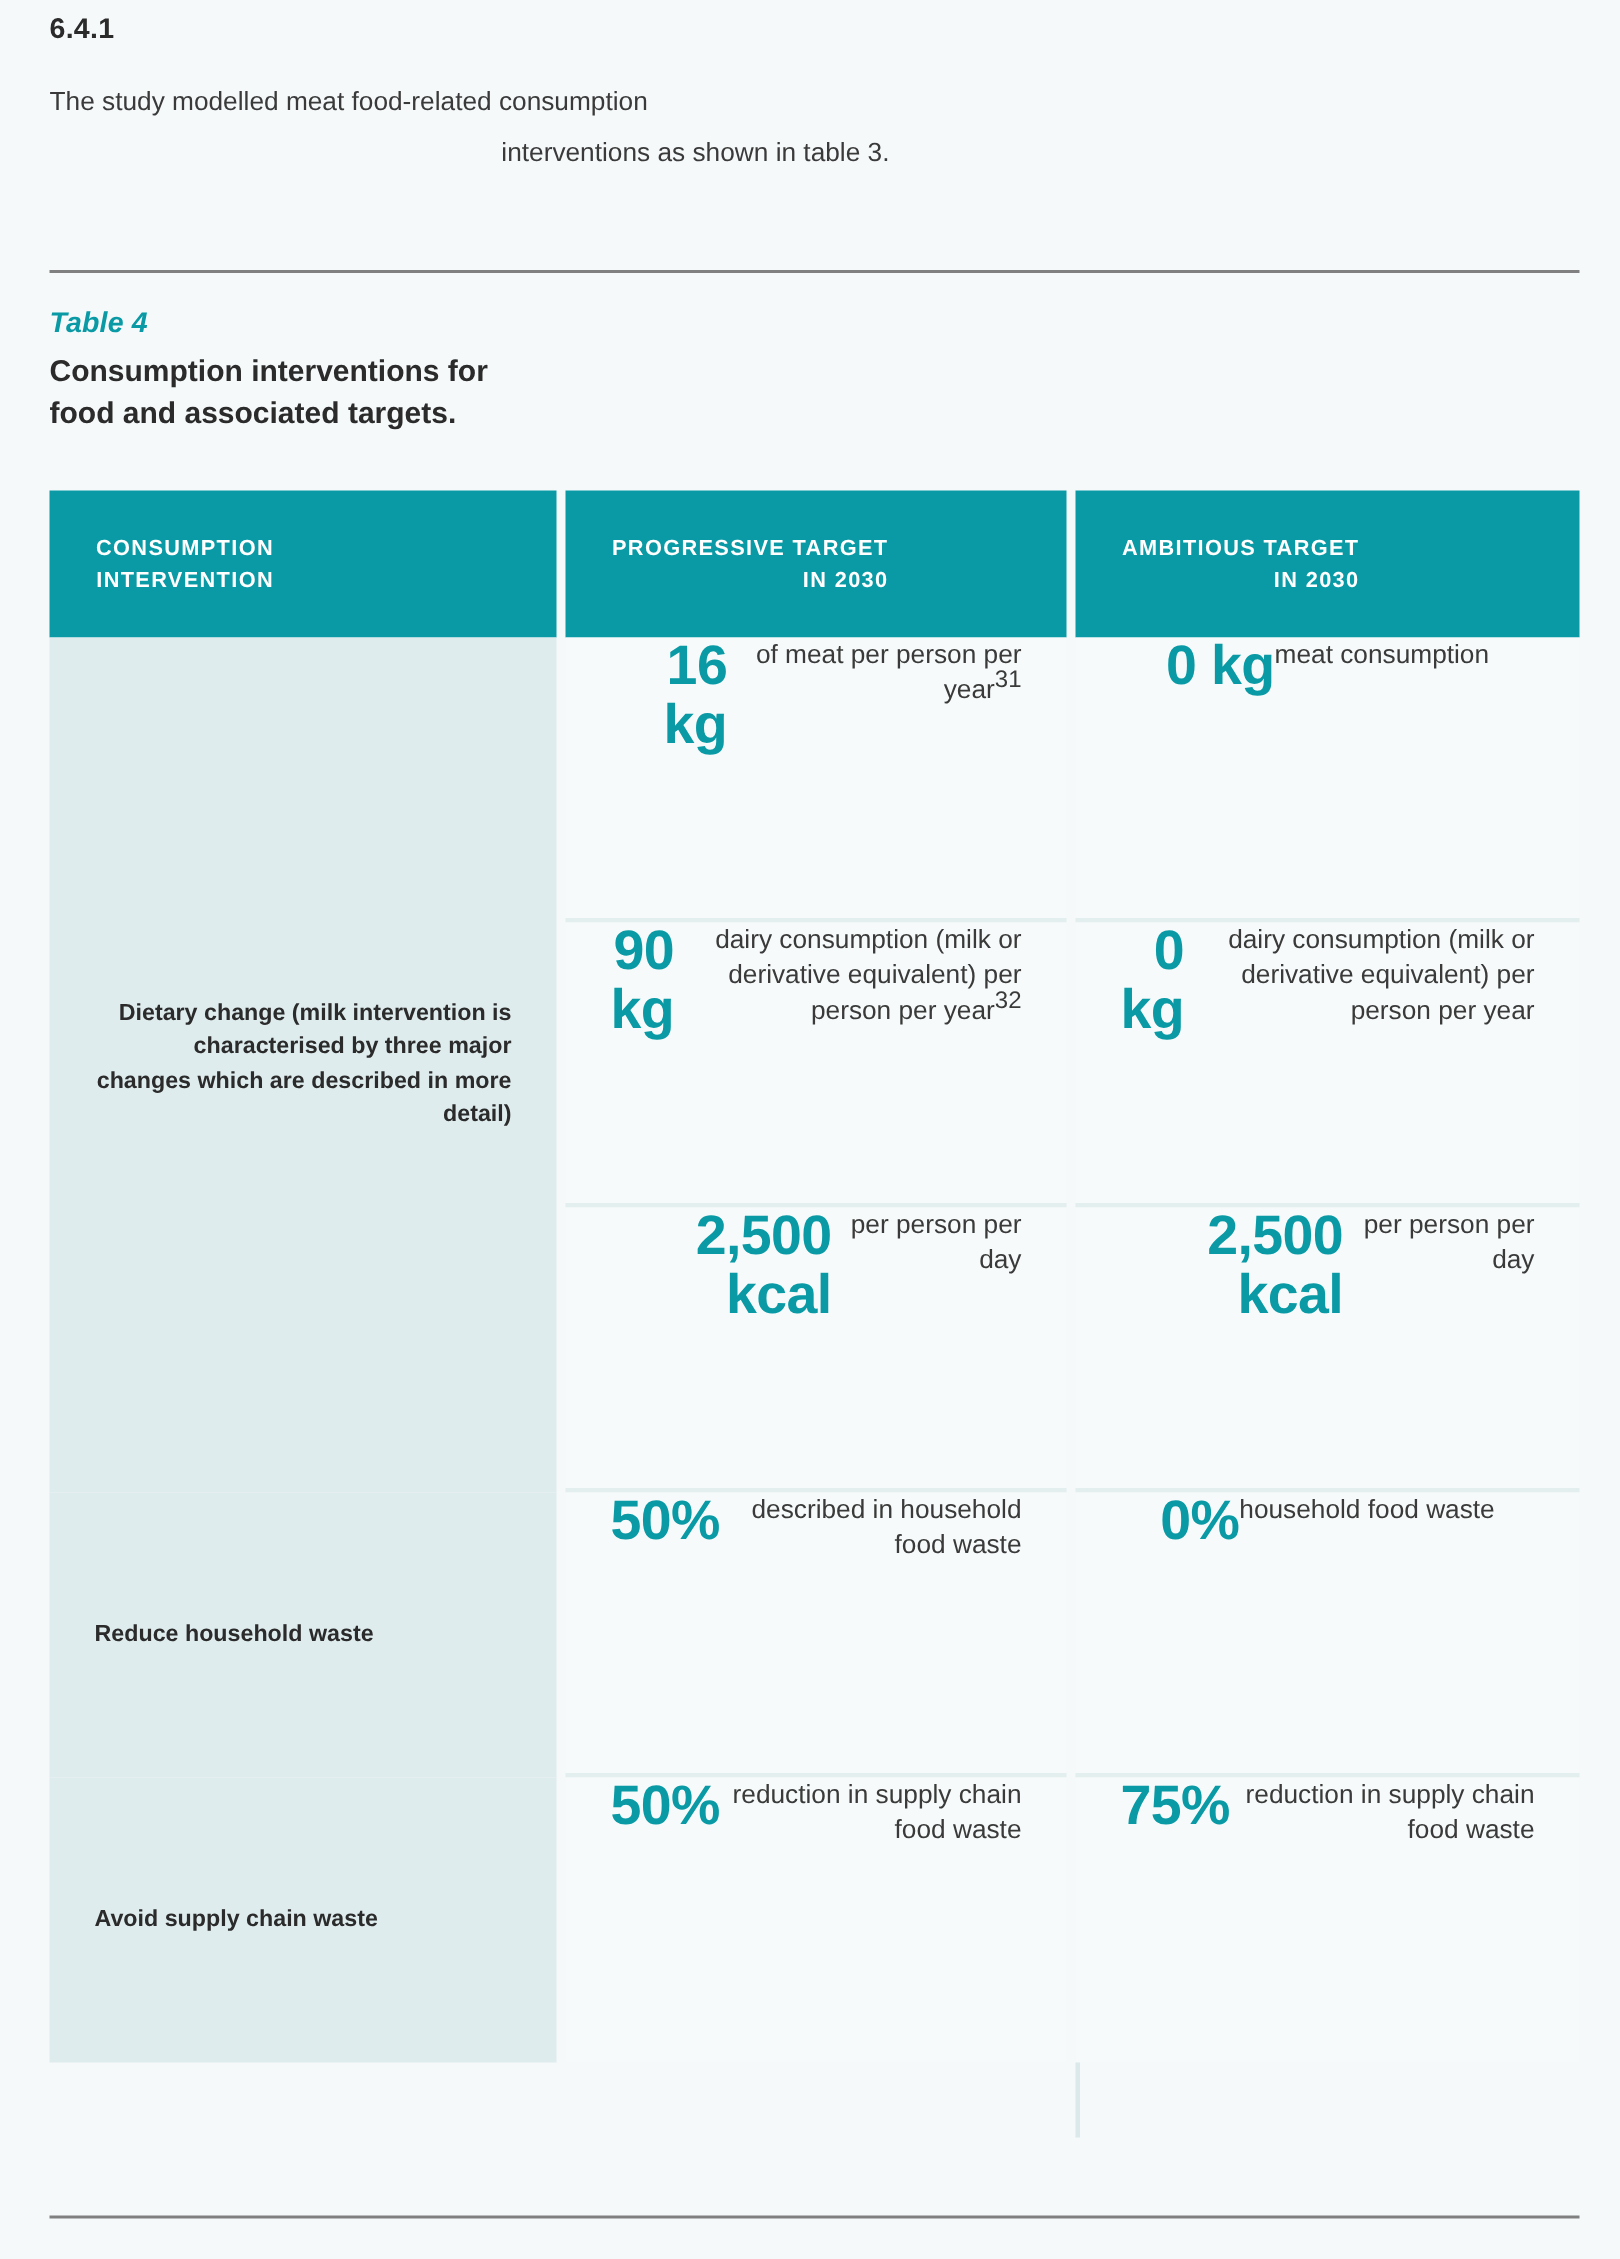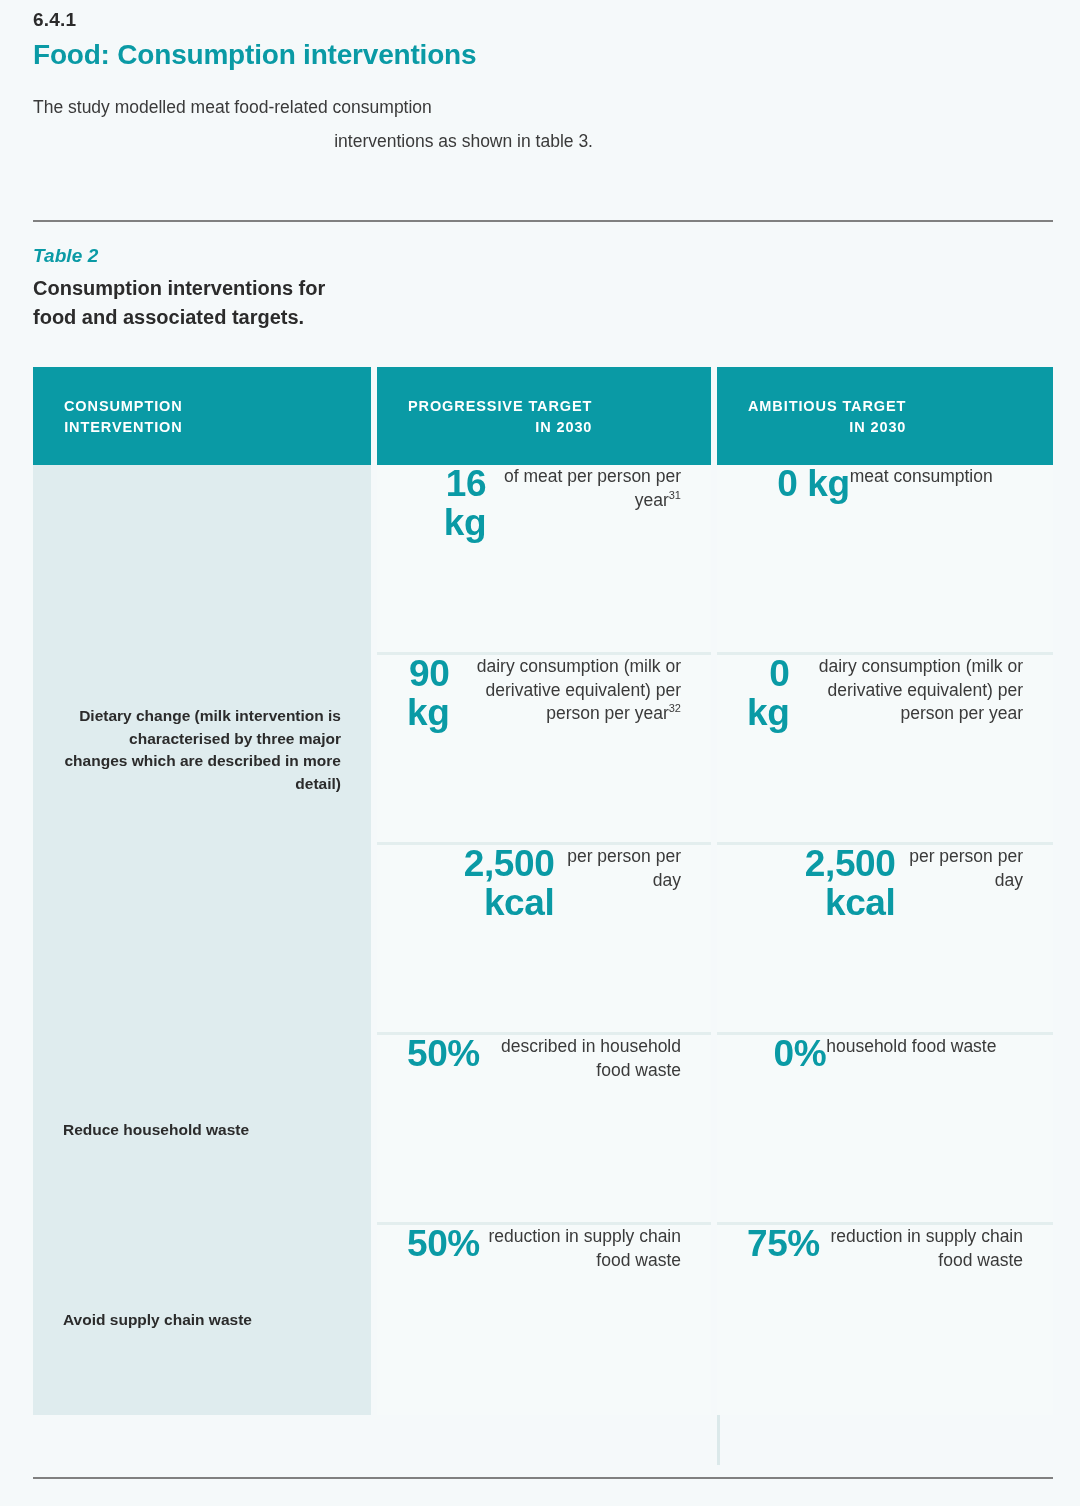--- a/index.html
+++ b/index.html
@@ -138,21 +138,21 @@
     letter-spacing: -0.4px;
     line-height: 1.05;
     margin-bottom: 9px;
   }
   .sub {
     font-size: 17.5px;
     line-height: 1.35;
     color: #3a3a3a;
   }
   .sub sup {
-    font-size: 11px;
+    font-size: 16px;
     vertical-align: super;
     line-height: 0;
   }
 
   
   .merged-col {
     background: #dfecee;
     display: flex;
     align-items: center;
     padding: 0 30px;
@@ -184,31 +184,30 @@
     height: 50px;
     background: #dbe9ea;
   }
 </style>
 </head>
 <body>
 
 <div class="page">
 
   <div class="sec-num">6.4.1</div>
-  <h1 class="sec-title">Food: Consumption interventions</h1>
 
   <div class="intro">
     <div>The study modelled meat food-related consumption</div>
     <div class="last">interventions as shown in table 3.</div>
   </div>
 
   <div class="rule rule-top"></div>
 
   <div class="tbl-caption">
-    <div class="tbl-label">Table 2</div>
+    <div class="tbl-label">Table 4</div>
     <div class="tbl-desc">Consumption interventions for food and associated targets.</div>
   </div>
 
   <div class="table">
 
     <div class="th">
       <div>
         <div>CONSUMPTION</div>
         <div>INTERVENTION</div>
       </div>

